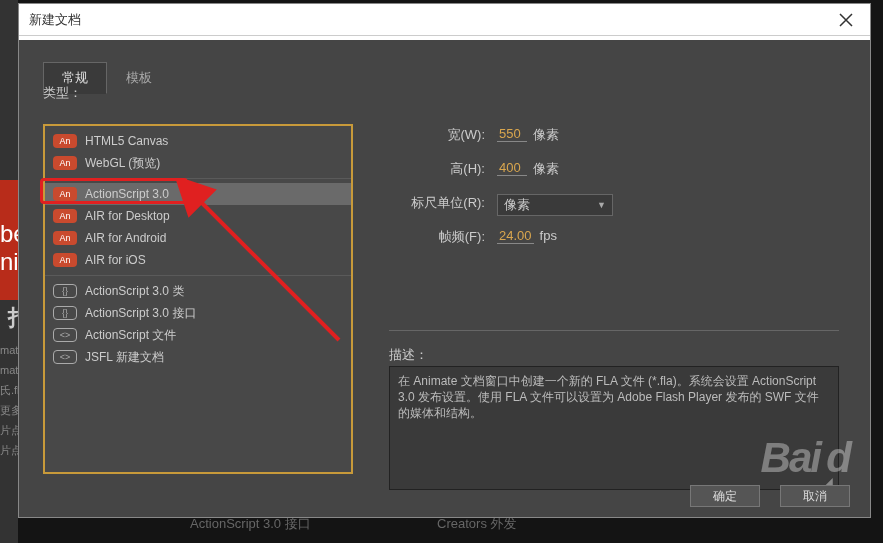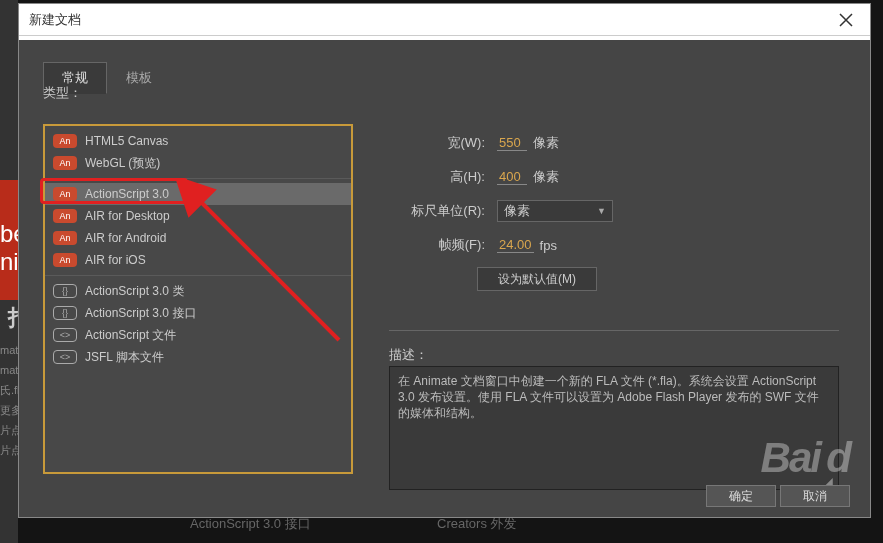--- a/index.html
+++ b/index.html
@@ -31,36 +31,36 @@
 .list-item { display: flex; align-items: center; height: 22px; padding: 0 8px; color: #ccc; font-size: 12px; cursor: pointer; }
 .list-item.selected { background: #6a6a6a; }
 .list-item .icon { width: 24px; height: 14px; margin-right: 8px; display: inline-flex; align-items: center; justify-content: center; font-size: 9px; border-radius: 4px; }
 .icon-an { background: #c94a2e; color: #fff; }
 .icon-sc { border: 1px solid #aaa; color: #aaa; }
 
 .red-box { position: absolute; left: 21px; top: 138px; width: 148px; height: 26px; border: 3px solid #e02020; border-radius: 4px; pointer-events: none; z-index: 5; }
 .arrow-svg { position: absolute; left: 150px; top: 140px; width: 190px; height: 170px; pointer-events: none; z-index: 5; }
 
 .props { position: absolute; left: 370px; top: 86px; width: 440px; color: #ccc; font-size: 13px; }
-.prop-row { display: flex; align-items: center; height: 34px; }
+.prop-row { display: flex; align-items: flex-start; height: 34px; }
 .prop-label { width: 96px; text-align: right; margin-right: 12px; }
 .prop-val { color: #d9a64e; border-bottom: 1px solid #888; padding: 0 2px; min-width: 30px; cursor: text; }
 .prop-unit { margin-left: 6px; color: #ccc; }
 .combo { width: 116px; height: 22px; background: #3a3a3a; border: 1px solid #666; color: #ccc; padding: 0 6px; display: flex; align-items: center; justify-content: space-between; cursor: pointer; }
 .combo .caret { font-size: 9px; color: #aaa; }
 .swatch { width: 22px; height: 16px; background: #fff; border: 1px solid #222; cursor: pointer; }
 .default-btn { margin-left: 88px; width: 120px; height: 24px; background: #3a3a3a; border: 1px solid #666; color: #ccc; cursor: pointer; font-size: 12px; }
 
 .divider { position: absolute; left: 370px; top: 290px; width: 450px; height: 1px; background: #666; }
 
 .desc-label { position: absolute; left: 370px; top: 306px; color: #ccc; font-size: 13px; }
 .desc-box { position: absolute; left: 370px; top: 326px; width: 450px; height: 124px; background: #3a3a3a; border: 1px solid #222; color: #bbb; font-size: 12px; padding: 6px 8px; line-height: 16px; overflow: auto; }
 .resize-grip { position: absolute; right: 0; bottom: -1px; width: 16px; height: 16px; color: #888; font-size: 14px; }
 
-.buttons { position: absolute; right: 20px; bottom: 10px; display: flex; gap: 4px; }
+.buttons { position: absolute; right: 20px; bottom: 10px; display: flex; gap: 20px; }
 .btn { width: 70px; height: 22px; background: #555; border: 1px solid #777; color: #ddd; cursor: pointer; font-size: 12px; }
 
 .watermark { position: absolute; right: 20px; bottom: 35px; color: rgba(255,255,255,0.35); font-size: 42px; font-style: italic; font-weight: bold; font-family: Arial; pointer-events: none; letter-spacing: -2px; }
 </style>
 </head>
 <body>
 
 <div class="bg-panel"></div>
 <div class="bg-sidebar">
   <span class="ch">be</span>
@@ -134,21 +134,21 @@
         <div class="list-item">
           <span class="icon icon-sc">{}</span>
           <span>ActionScript 3.0 接口</span>
         </div>
         <div class="list-item">
           <span class="icon icon-sc">&lt;&gt;</span>
           <span>ActionScript 文件</span>
         </div>
         <div class="list-item">
           <span class="icon icon-sc">&lt;&gt;</span>
-          <span>JSFL 脚本文件</span>
+          <span>JSFL 新建文档</span>
         </div>
       </div>
     </div>
 
     <div class="red-box"></div>
     <svg class="arrow-svg" viewBox="0 0 190 170">
       <defs>
           <marker id="ah" markerWidth="10" markerHeight="10" refX="2" refY="5" orient="auto">
             <path d="M0,0 L10,5 L0,10 z" fill="#e02020"></path>
           </marker>
@@ -172,23 +172,20 @@
         <div class="combo">
           <span>像素</span>
           <span class="caret">▼</span>
         </div>
       </div>
       <div class="prop-row">
         <div class="prop-label">帧频(F):</div>
         <div class="prop-val">24.00</div>
         <div class="prop-unit">fps</div>
       </div>
-      <div class="prop-row">
-        <button class="default-btn">设为默认值(M)</button>
-      </div>
     </div>
 
     <div class="divider"></div>
     <div class="desc-label">描述：</div>
     <div class="desc-box">
       <span>在 Animate 文档窗口中创建一个新的 FLA 文件 (*.fla)。系统会设置 ActionScript 3.0 发布设置。使用 FLA 文件可以设置为 Adobe Flash Player 发布的 SWF 文件的媒体和结构。</span>
       <div class="resize-grip">◢</div>
     </div>
 
     <div class="buttons">

